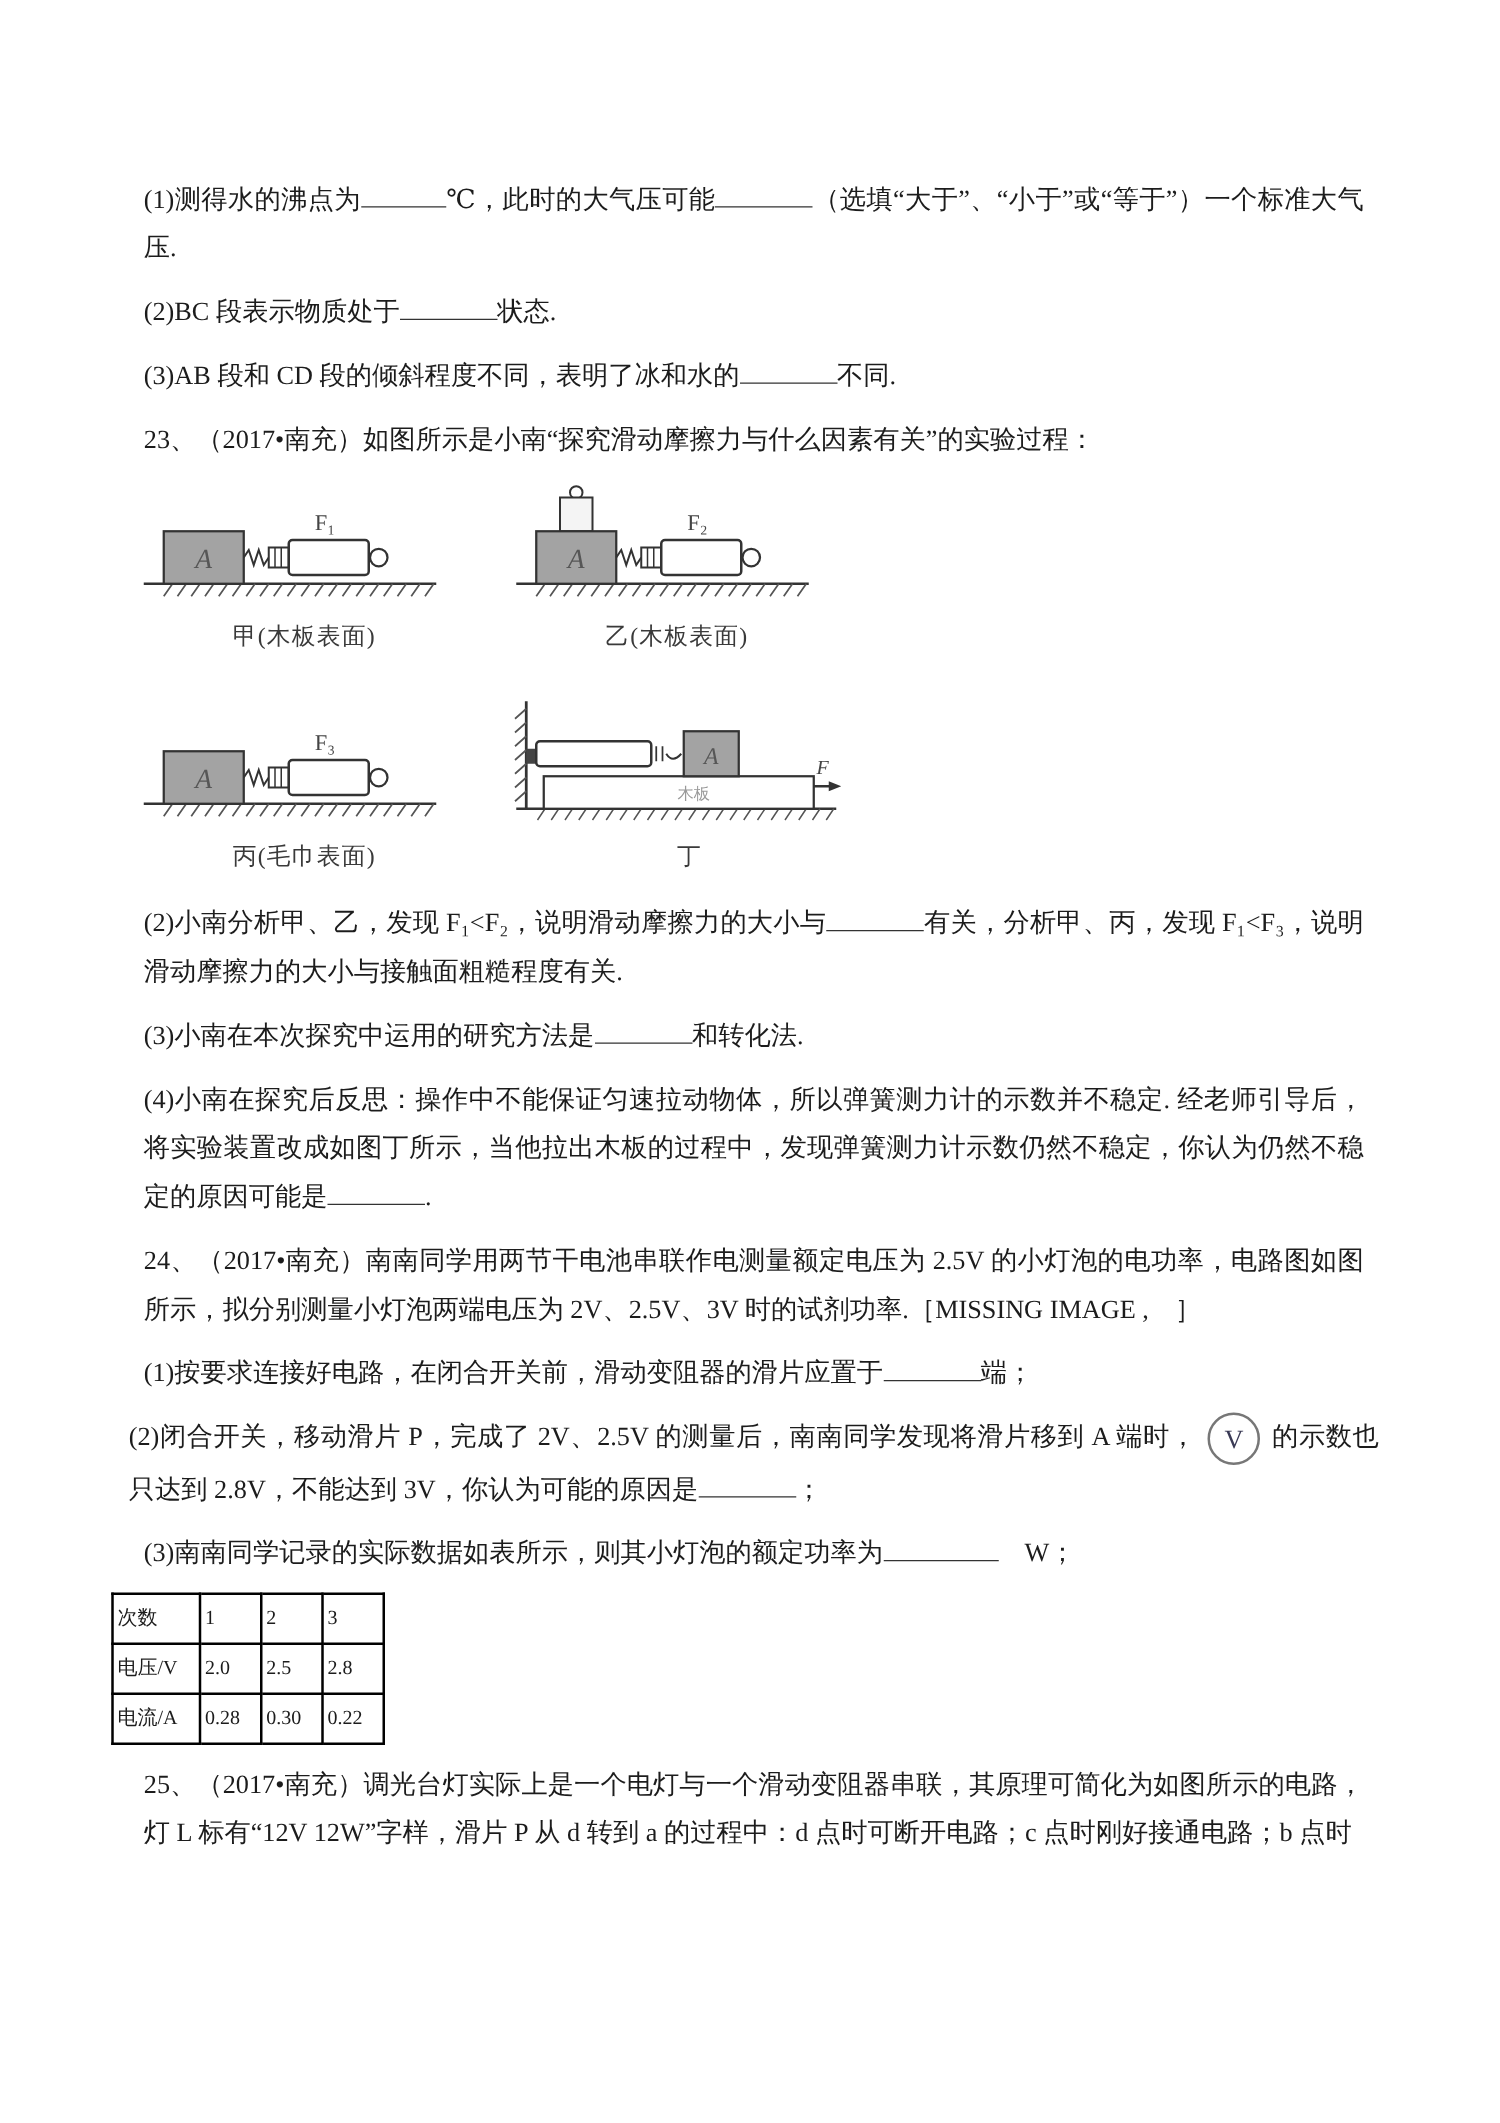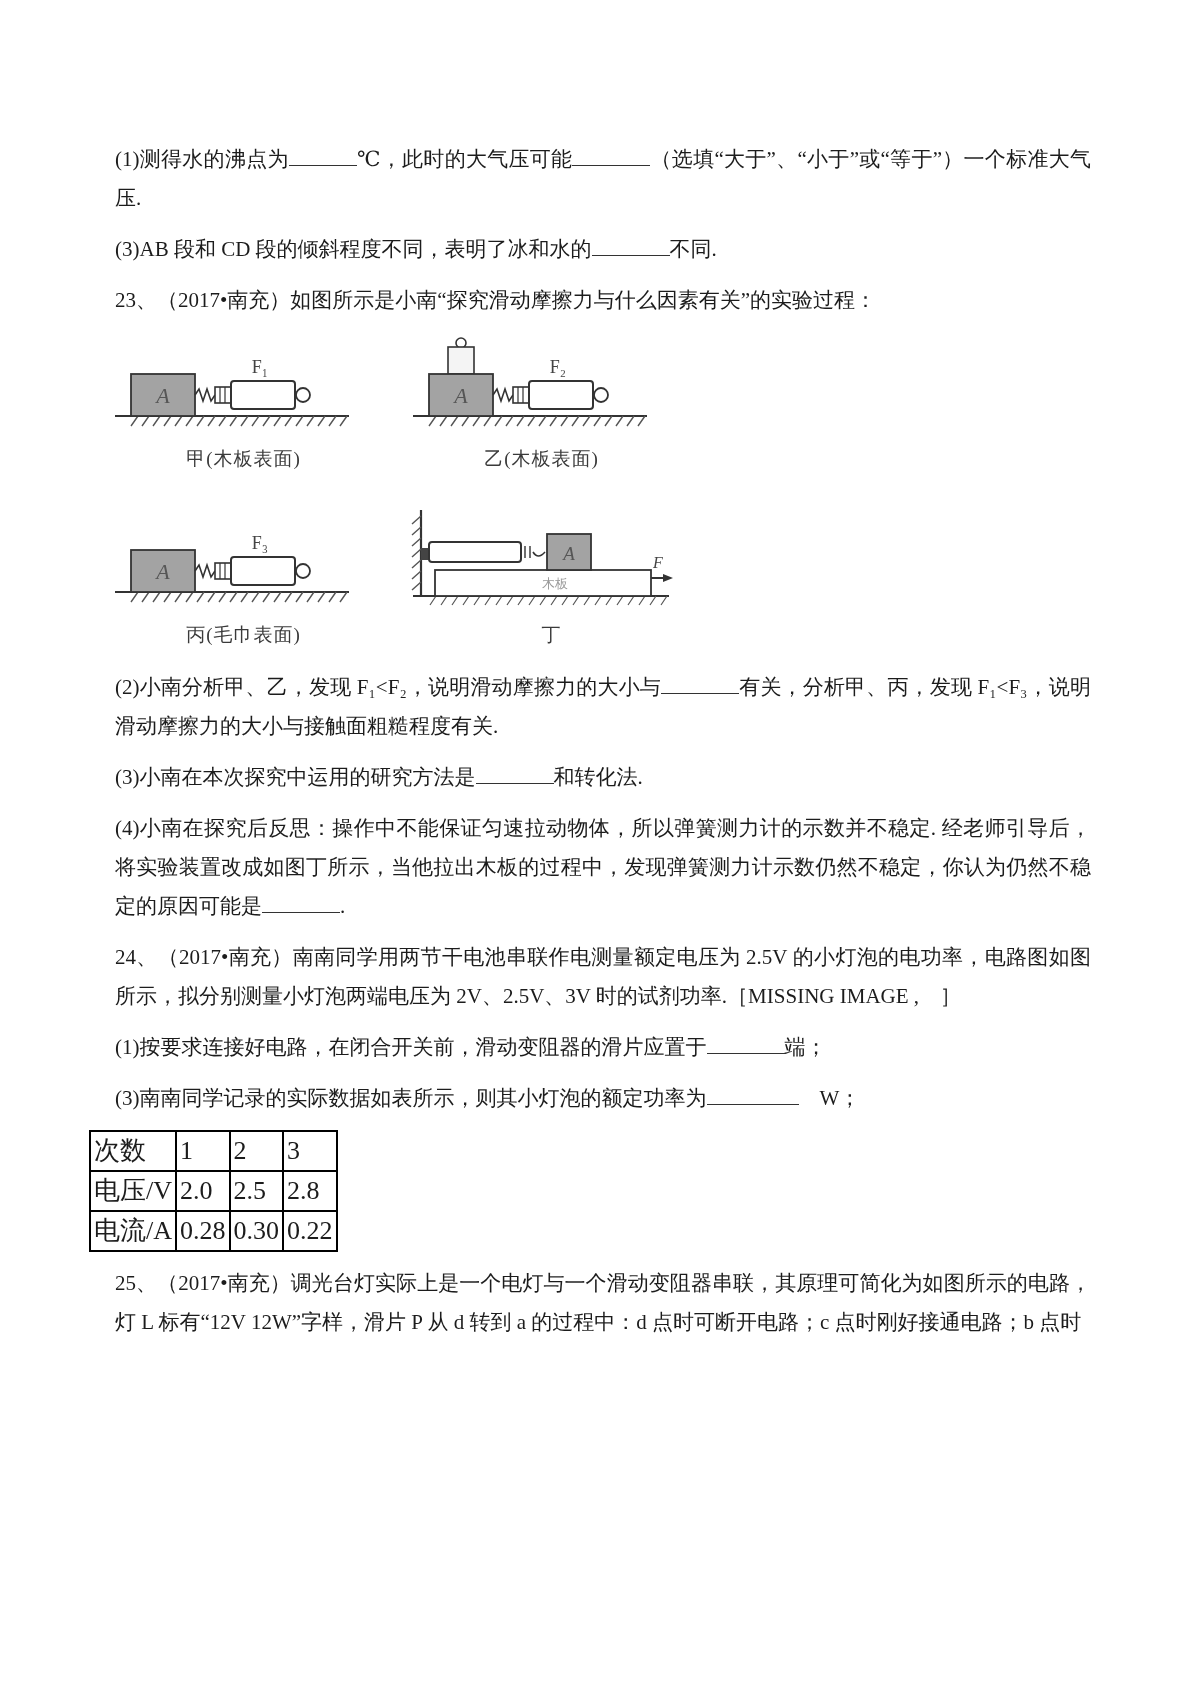--- a/index.html
+++ b/index.html
@@ -24,32 +24,33 @@
   svg text{font-family:"Liberation Serif","DejaVu Serif",serif;}
   
   .vm{
     display:inline-flex;width:38px;height:38px;border:2px solid #777;border-radius:50%;
     align-items:center;justify-content:center;font-size:21px;color:#3a3a55;
     vertical-align:middle;margin:0 9px;
   }
   
   table.datat{border-collapse:collapse;margin:8px 0 10px -14px;}
   table.datat td{
-    border:2px solid #000;font-size:26px;line-height:24px;
+    border:2px solid #000;font-size:16px;line-height:24px;
     padding:7px 3px;text-align:left;white-space:nowrap;
   }
   table.datat td.c0{width:62px;}
   table.datat td.cn{width:41px;}
 </style>
 </head>
 <body>
 
 <div class="content">
 
   <p class="line"><span>(1)测得水的沸点为</span><span class="blank w70"></span><span>℃，此时的大气压可能</span><span class="blank"></span><span>（选填“大于”、“小于”或“等于”）一个标准大气压.</span></p>
+  <p class="line"><span>(2)BC 段表示物质处于</span><span class="blank"></span><span>状态.</span></p>
   <p class="line"><span>(3)AB 段和 CD 段的倾斜程度不同，表明了冰和水的</span><span class="blank"></span><span>不同.</span></p>
 
   <p class="line">23、（2017•南充）如图所示是小南“探究滑动摩擦力与什么因素有关”的实验过程：</p>
 
   <div class="figs">
     <div class="figrow">
 
       <div class="fig">
         <svg width="250" height="108" viewBox="0 0 250 108">
           <line x1="8" y1="80" x2="242" y2="80" stroke="#333" stroke-width="2"></line>
@@ -129,20 +130,23 @@
       </div>
     </div>
   </div>
 
   <p class="line"><span>(2)小南分析甲、乙，发现 F₁&lt;F₂，说明滑动摩擦力的大小与</span><span class="blank"></span><span>有关，分析甲、丙，发现 F₁&lt;F₃，说明滑动摩擦力的大小与接触面粗糙程度有关.</span></p>
   <p class="line"><span>(3)小南在本次探究中运用的研究方法是</span><span class="blank"></span><span>和转化法.</span></p>
   <p class="line"><span>(4)小南在探究后反思：操作中不能保证匀速拉动物体，所以弹簧测力计的示数并不稳定. 经老师引导后，将实验装置改成如图丁所示，当他拉出木板的过程中，发现弹簧测力计示数仍然不稳定，你认为仍然不稳定的原因可能是</span><span class="blank"></span><span>.</span></p>
 
   <p class="line">24、（2017•南充）南南同学用两节干电池串联作电测量额定电压为 2.5V 的小灯泡的电功率，电路图如图所示，拟分别测量小灯泡两端电压为 2V、2.5V、3V 时的试剂功率.［MISSING IMAGE ,　］</p>
   <p class="line"><span>(1)按要求连接好电路，在闭合开关前，滑动变阻器的滑片应置于</span><span class="blank"></span><span>端；</span></p>
+  <p class="line spaced"><span>(2)闭合开关，移动滑片 P，完成了 2V、2.5V 的测量后，南南同学发现将滑片移到 A 端时，</span><span class="vm">
+        <span>V</span>
+      </span><span>的示数也只达到 2.8V，不能达到 3V，你认为可能的原因是</span><span class="blank"></span><span>；</span></p>
   <p class="line"><span>(3)南南同学记录的实际数据如表所示，则其小灯泡的额定功率为</span><span class="blank w90"></span><span>　W；</span></p>
 
   <table class="datat">
     <tbody>
       <tr>
         <td class="c0">次数</td>
         <td class="cn">1</td>
         <td class="cn">2</td>
         <td class="cn">3</td>
       </tr>

